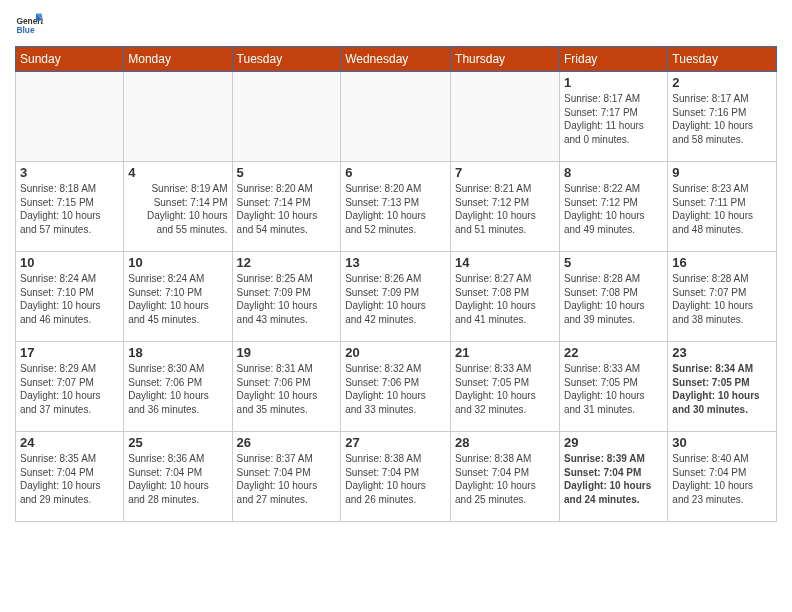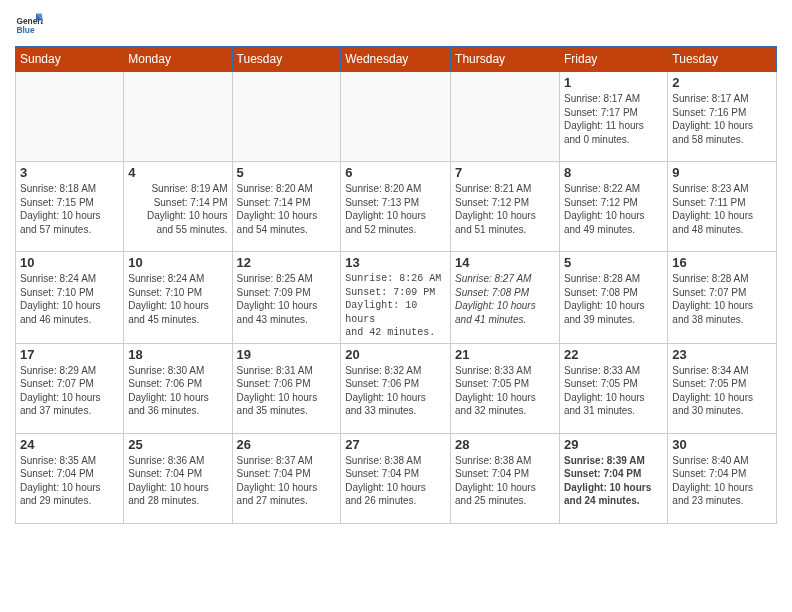--- a/index.html
+++ b/index.html
@@ -206,28 +206,28 @@
           </td>
           <td>
             <span class="day-number">12</span>
             <div class="day-info" style="white-space: pre-line;">Sunrise: 8:25 AM
 Sunset: 7:09 PM
 Daylight: 10 hours
 and 43 minutes.</div>
           </td>
           <td>
             <span class="day-number">13</span>
-            <div class="day-info" style="white-space: pre-line; font-family: Liberation Mono, monospace;">Sunrise: 8:26 AM
+            <div class="day-info" style="white-space: pre-line;">Sunrise: 8:26 AM
 Sunset: 7:09 PM
 Daylight: 10 hours
 and 42 minutes.</div>
           </td>
           <td>
             <span class="day-number">14</span>
-            <div class="day-info" style="white-space: pre-line; font-style: italic;">Sunrise: 8:27 AM
+            <div class="day-info" style="white-space: pre-line;">Sunrise: 8:27 AM
 Sunset: 7:08 PM
 Daylight: 10 hours
 and 41 minutes.</div>
           </td>
           <td>
             <span class="day-number">5</span>
             <div class="day-info" style="white-space: pre-line;">Sunrise: 8:28 AM
 Sunset: 7:08 PM
 Daylight: 10 hours
 and 39 minutes.</div>
@@ -278,21 +278,21 @@
           </td>
           <td>
             <span class="day-number">22</span>
             <div class="day-info" style="white-space: pre-line;">Sunrise: 8:33 AM
 Sunset: 7:05 PM
 Daylight: 10 hours
 and 31 minutes.</div>
           </td>
           <td>
             <span class="day-number">23</span>
-            <div class="day-info" style="white-space: pre-line;">Sunrise: 8:34 AM
+            <div class="day-info" style="white-space: pre-line; font-weight: bold;">Sunrise: 8:34 AM
 Sunset: 7:05 PM
 Daylight: 10 hours
 and 30 minutes.</div>
           </td>
         </tr>
         <tr>
           <td>
             <span class="day-number">24</span>
             <div class="day-info" style="white-space: pre-line;">Sunrise: 8:35 AM
 Sunset: 7:04 PM

